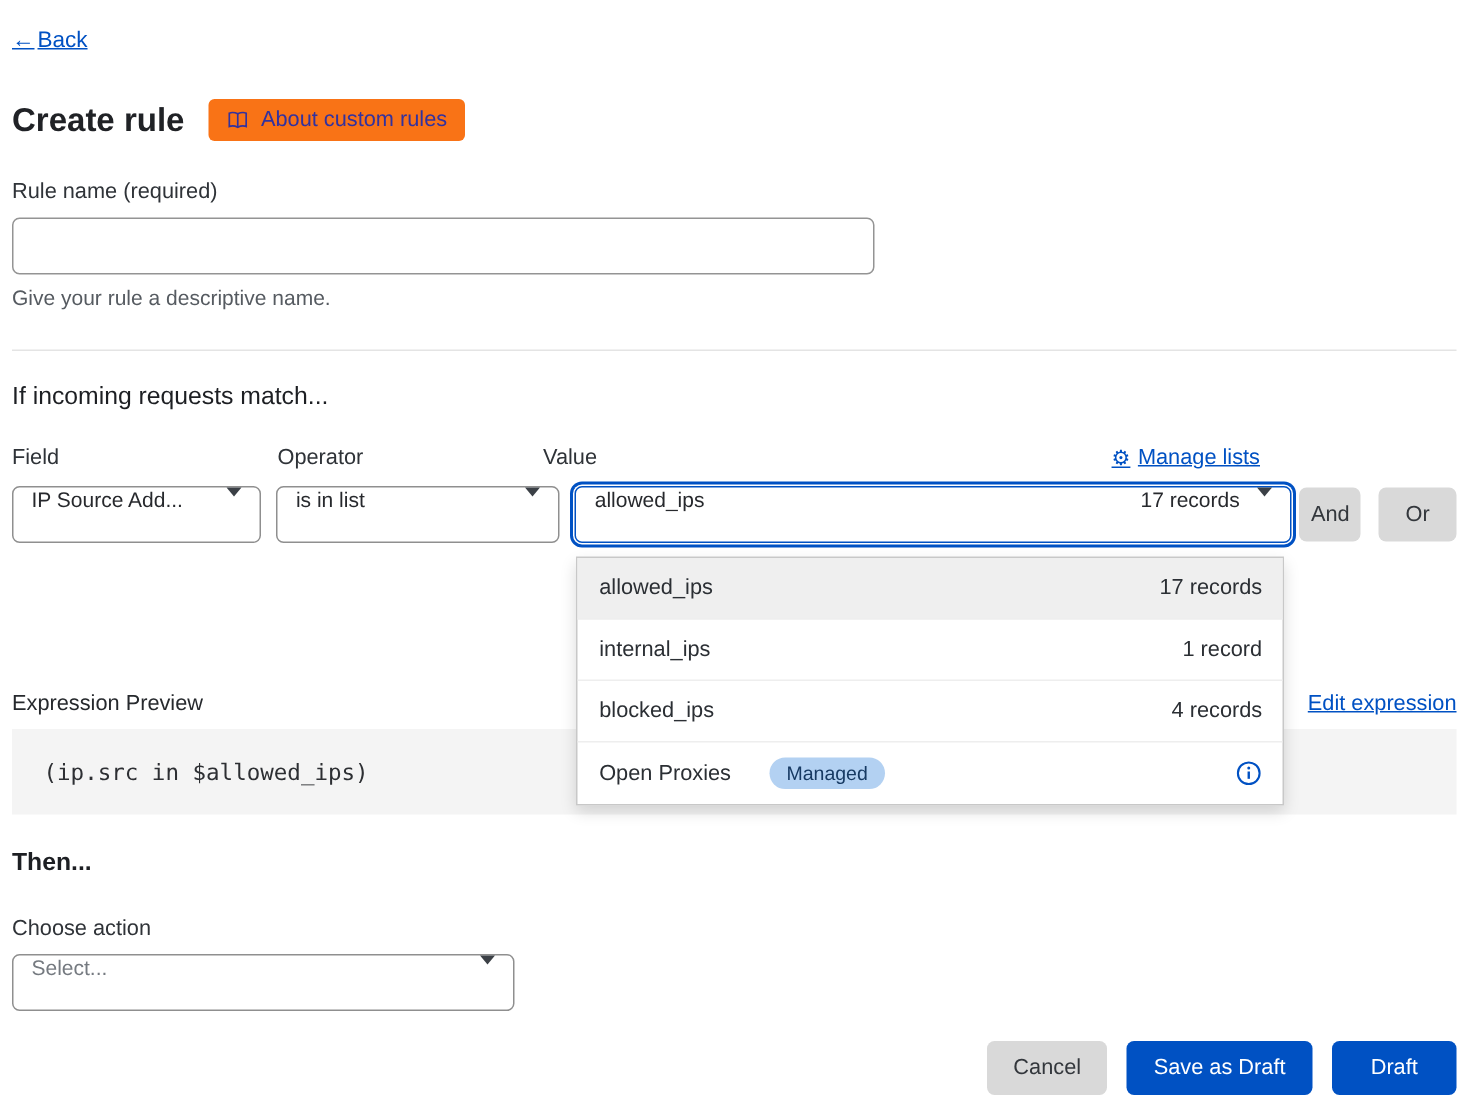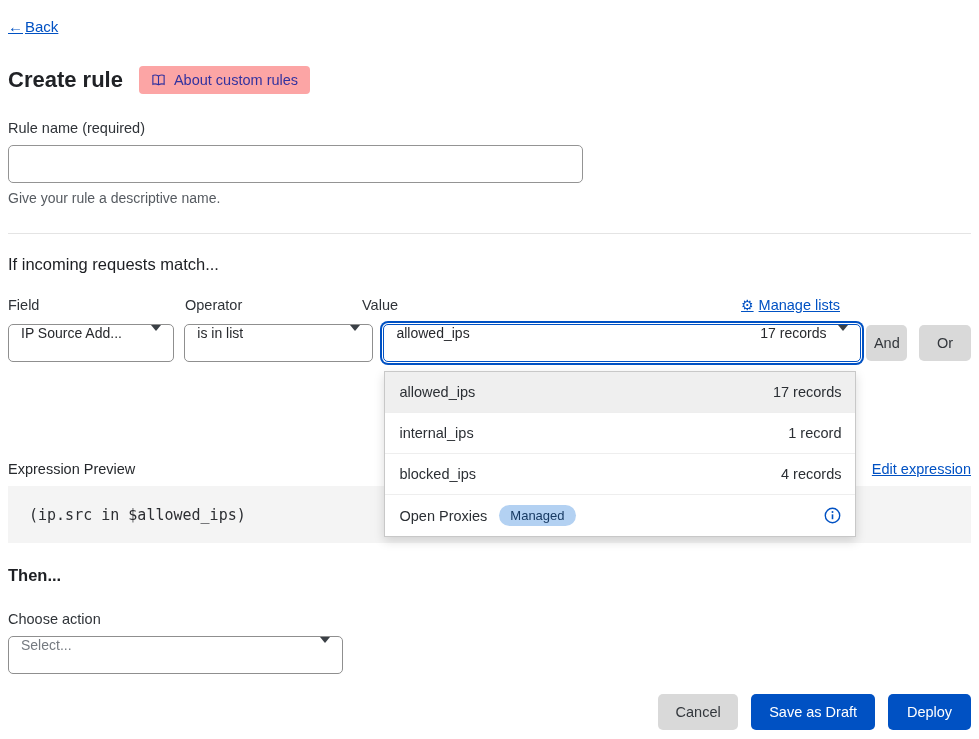--- a/index.html
+++ b/index.html
@@ -13,21 +13,21 @@
   a.link { color:#0051c3; text-decoration:underline; cursor:pointer; }
 
   
   .back { font-size:15px; display:inline-flex; align-items:center; gap:2px; }
 
   
   .title-row { display:flex; align-items:center; gap:16px; margin-top:30px; }
   .page-title { font-size:22px; font-weight:700; color:#202226; }
   .about-badge {
     display:inline-flex; align-items:center; gap:8px;
-    background:#fca5a5; color:#32329f; padding:6px 12px; border-radius:4px;
+    background:#f97316; color:#32329f; padding:6px 12px; border-radius:4px;
     font-size:14.5px; cursor:pointer; text-decoration:none;
   }
 
   
   .field-label { display:block; font-size:14.5px; color:#2f3338; margin-top:26px; }
   .rule-name-input {
     margin-top:9px; width:575px; height:38px; border:1px solid #949494;
     border-radius:5px; padding:0 10px; font-size:14px; font-family:"Liberation Sans",sans-serif;
     color:#1f2125; display:block; outline:none; background:#fff;
   }
@@ -81,21 +81,21 @@
     background:#fff; border:1px solid #c8c8c8; box-shadow:0 4px 10px rgba(0,0,0,0.15);
     z-index:20;
   }
   .popup-row {
     height:41px; display:flex; align-items:center; justify-content:space-between;
     padding:0 14px; font-size:14.5px; color:#2b2f34; cursor:pointer;
     border-bottom:1px solid #eeeeee;
   }
   .popup-row:last-child { border-bottom:none; }
   .popup-row.selected { background:#efefef; }
-  .row-left { display:inline-flex; align-items:center; gap:12px; }
+  .row-left { display:inline-flex; align-items:center; gap:26px; }
   .pill {
     background:#b3d1f2; color:#173a63; border-radius:11px; padding:3px 11px;
     font-size:13px; line-height:1.2;
   }
   .info-icon { display:inline-flex; align-items:center; cursor:pointer; }
 
   
   .expr-row { margin-top:99px; display:flex; justify-content:space-between; align-items:center; }
   .expr-label { font-size:14.5px; color:#26292d; }
   .expr-edit { font-size:14.5px; }
@@ -215,16 +215,16 @@
   <h2 class="then-heading">Then...</h2>
   <label class="field-label">Choose action</label>
   <div class="select action-select">
     <span class="sel-text placeholder">Select...</span>
     <span class="chev"></span>
   </div>
 
   <div class="footer">
     <button class="btn btn-gray btn-cancel">Cancel</button>
     <button class="btn btn-blue btn-save">Save as Draft</button>
-    <button class="btn btn-blue btn-deploy">Deploy</button>
+    <button class="btn btn-blue btn-deploy">Draft</button>
   </div>
 
 </div>
 
 </body></html>

